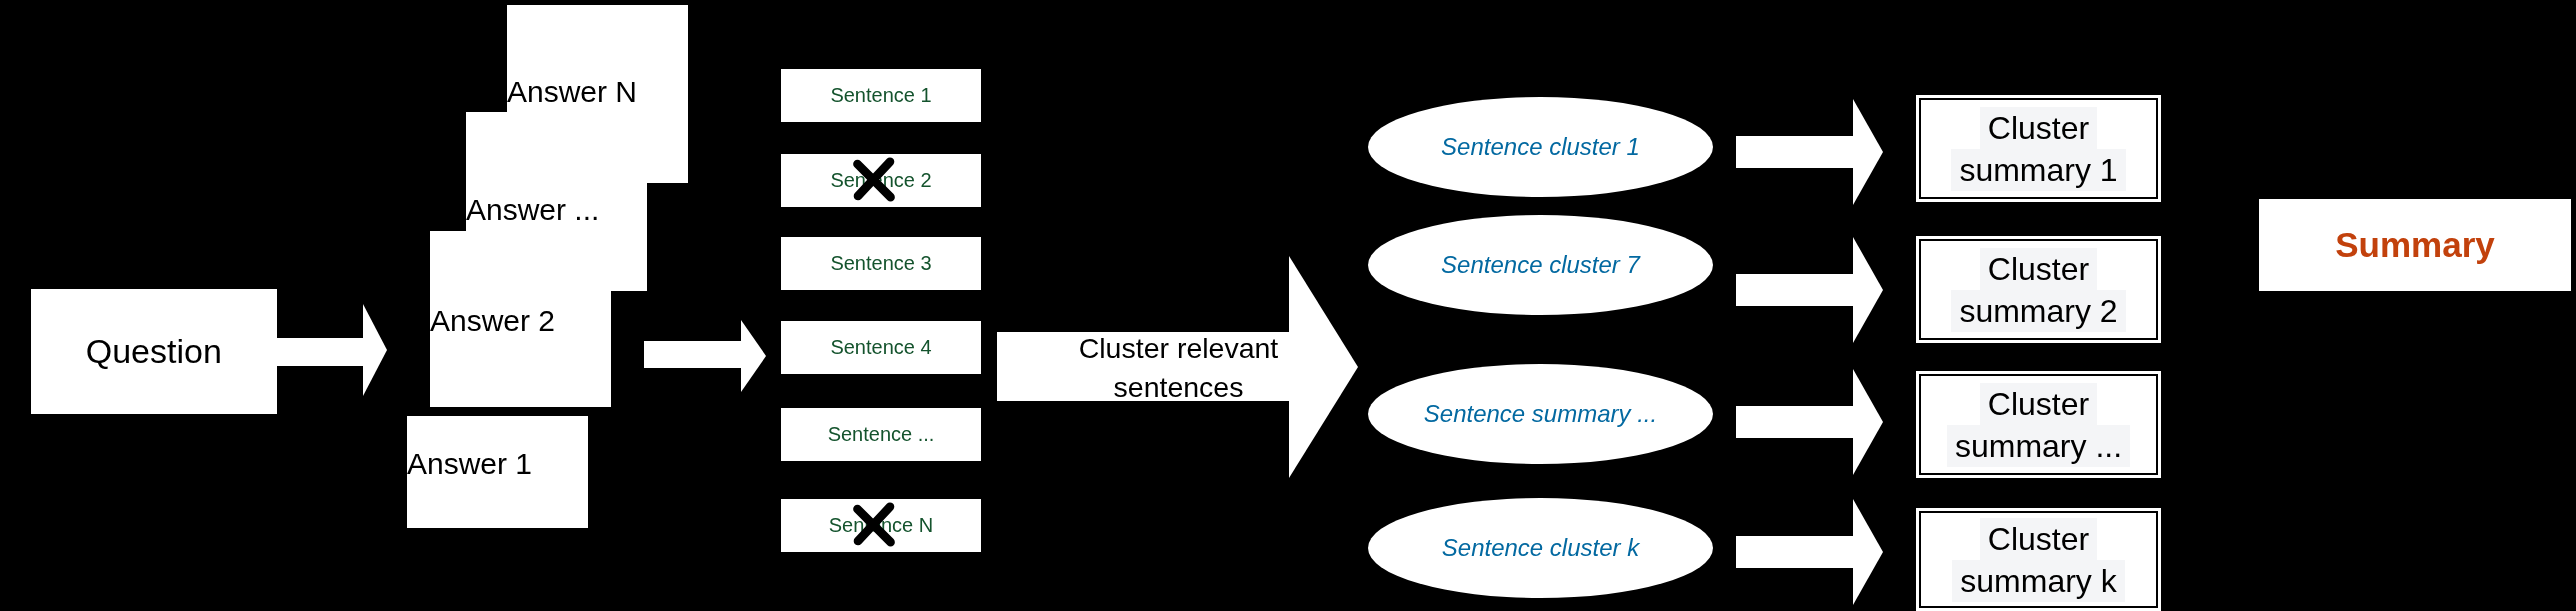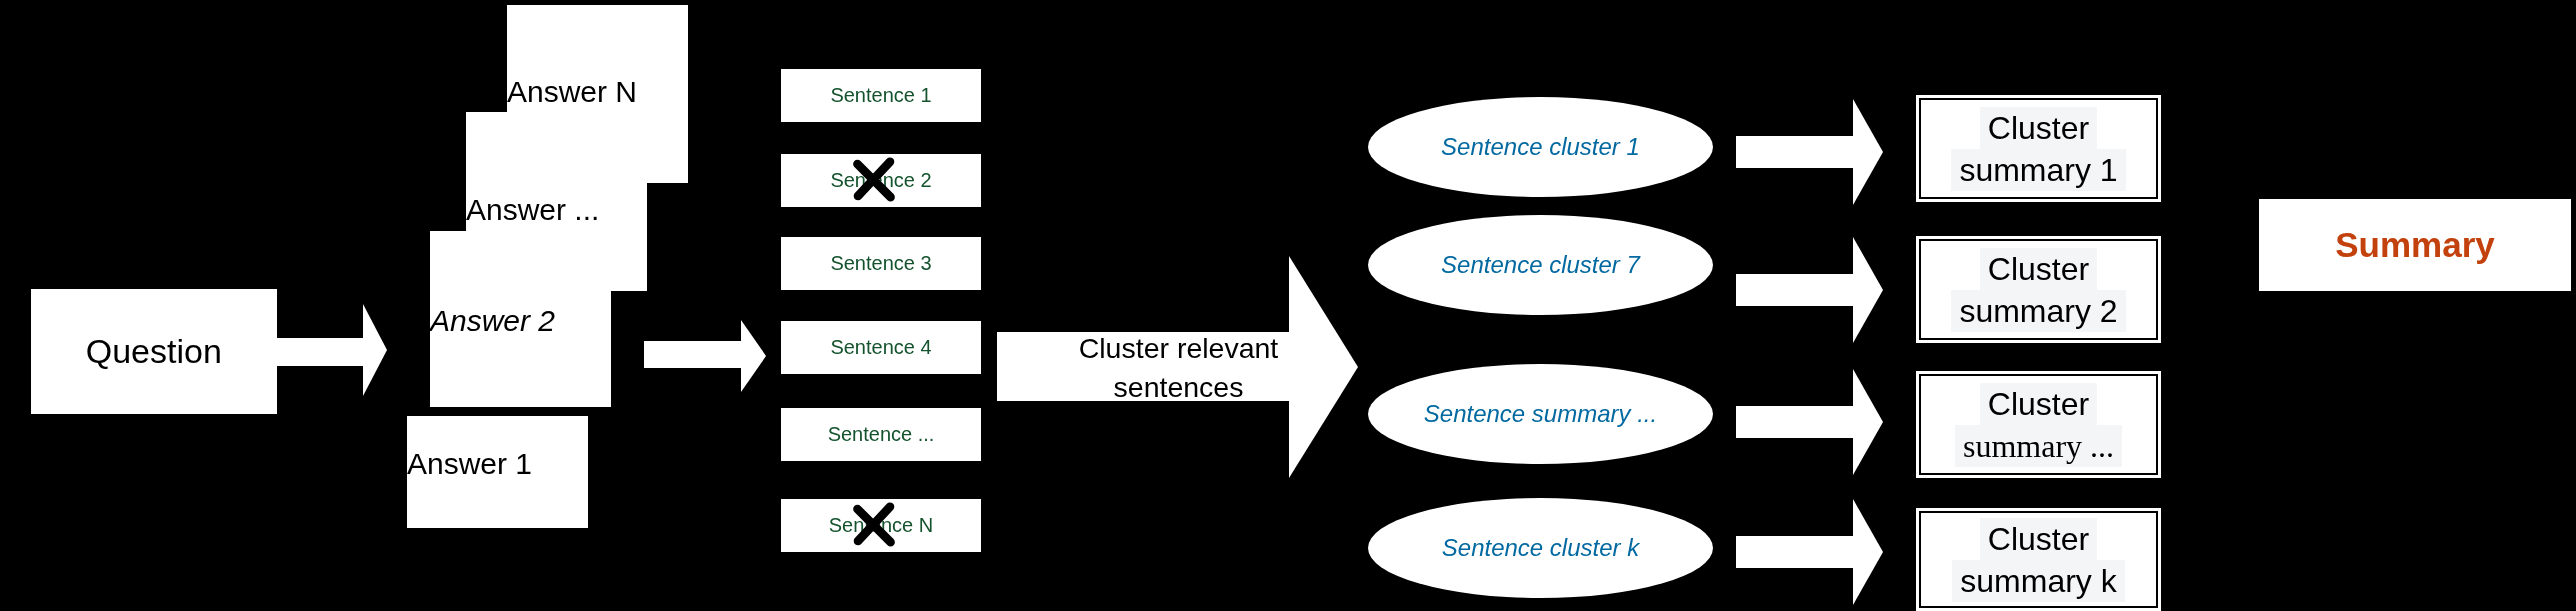--- a/index.html
+++ b/index.html
@@ -69,21 +69,21 @@
   <div class="head" style="left:363px;top:304px;border-left:24.5px solid #ffffff;border-top:46px solid transparent;border-bottom:46px solid transparent;"></div>
 </div>
 
 <div class="card" style="left:507px;top:4.6px;width:181px;height:178px;z-index:1;">
   <span class="lbl" style="top:87px;">Answer N</span>
 </div>
 <div class="card" style="left:466px;top:112px;width:181px;height:179px;z-index:2;">
   <span class="lbl" style="top:98px;">Answer ...</span>
 </div>
 <div class="card" style="left:430px;top:231px;width:181px;height:176px;z-index:3;">
-  <span class="lbl" style="top:90px;font-style:italic;">Answer 2</span>
+  <span class="lbl" style="top:90px;">Answer 2</span>
 </div>
 <div class="card" style="left:407px;top:416px;width:181px;height:112px;z-index:4;">
   <span class="lbl" style="top:48px;">Answer 1</span>
 </div>
 
 <div>
   <div class="shaft" style="left:644px;top:341px;width:97px;height:27px;"></div>
   <div class="head" style="left:741px;top:320px;border-left:25.6px solid #ffffff;border-top:36px solid transparent;border-bottom:36px solid transparent;"></div>
 </div>
 
@@ -157,21 +157,21 @@
 <div class="sumbox" style="left:1919px;top:98px;width:239px;height:101px;">
   <span class="hl" style="background:#f4f5f7;">Cluster</span>
   <span class="hl" style="background:#f4f5f7;">summary 1</span>
 </div>
 <div class="sumbox" style="left:1919px;top:239px;width:239px;height:101px;">
   <span class="hl" style="background:#f4f5f7;">Cluster</span>
   <span class="hl" style="background:#f4f5f7;">summary 2</span>
 </div>
 <div class="sumbox" style="left:1919px;top:374px;width:239px;height:101px;">
   <span class="hl" style="background:#f4f5f7;">Cluster</span>
-  <span class="hl" style="background:#f4f5f7;font-family:Liberation Serif, serif;">summary ...</span>
+  <span class="hl" style="background:#f4f5f7;">summary ...</span>
 </div>
 <div class="sumbox" style="left:1919px;top:511px;width:239px;height:97px;">
   <span class="hl" style="background:#f4f5f7;">Cluster</span>
   <span class="hl" style="background:#f4f5f7;">summary k</span>
 </div>
 
 <div class="final">
   <span>Summary</span>
 </div>
 

